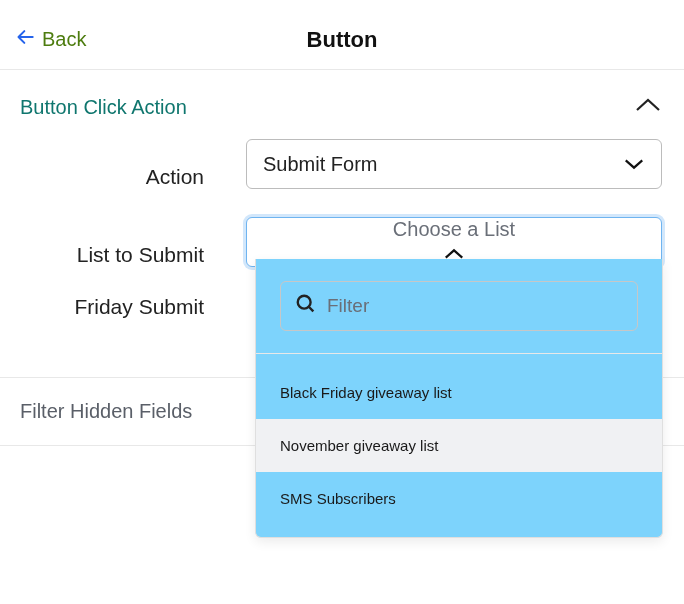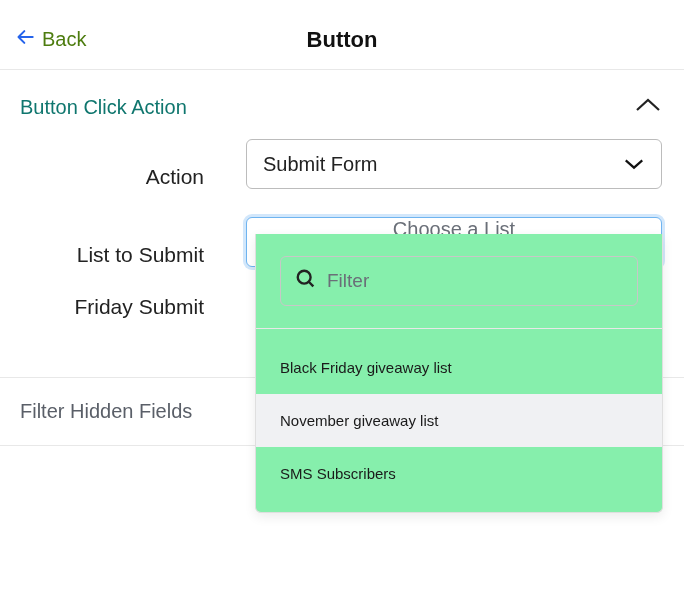--- a/index.html
+++ b/index.html
@@ -81,24 +81,24 @@
     }
     .select-box.open {
       border: 1.5px solid #6fb4f0;
       box-shadow: 0 0 0 3px #d2e7fb;
       flex-direction: column;
     }
     .select-box.placeholder { color: #6a6f78; }
     .select-chevron svg { width: 22px; height: 14px; stroke: #111; stroke-width: 2.4; fill: none; }
     .dropdown {
       position: absolute;
-      top: 234px;
+      top: 259px;
       left: 255px;
       width: 408px;
-      background: #86efac;
+      background: #7dd3fc;
       border: 1px solid #dfdfdf;
       border-top: none;
       border-radius: 0 0 6px 6px;
       box-shadow: 0 4px 12px rgba(0,0,0,0.08);
       z-index: 10;
     }
     .dropdown-filter-wrap {
       padding: 22px 24px;
       border-bottom: 1px solid #e8e8e8;
     }

